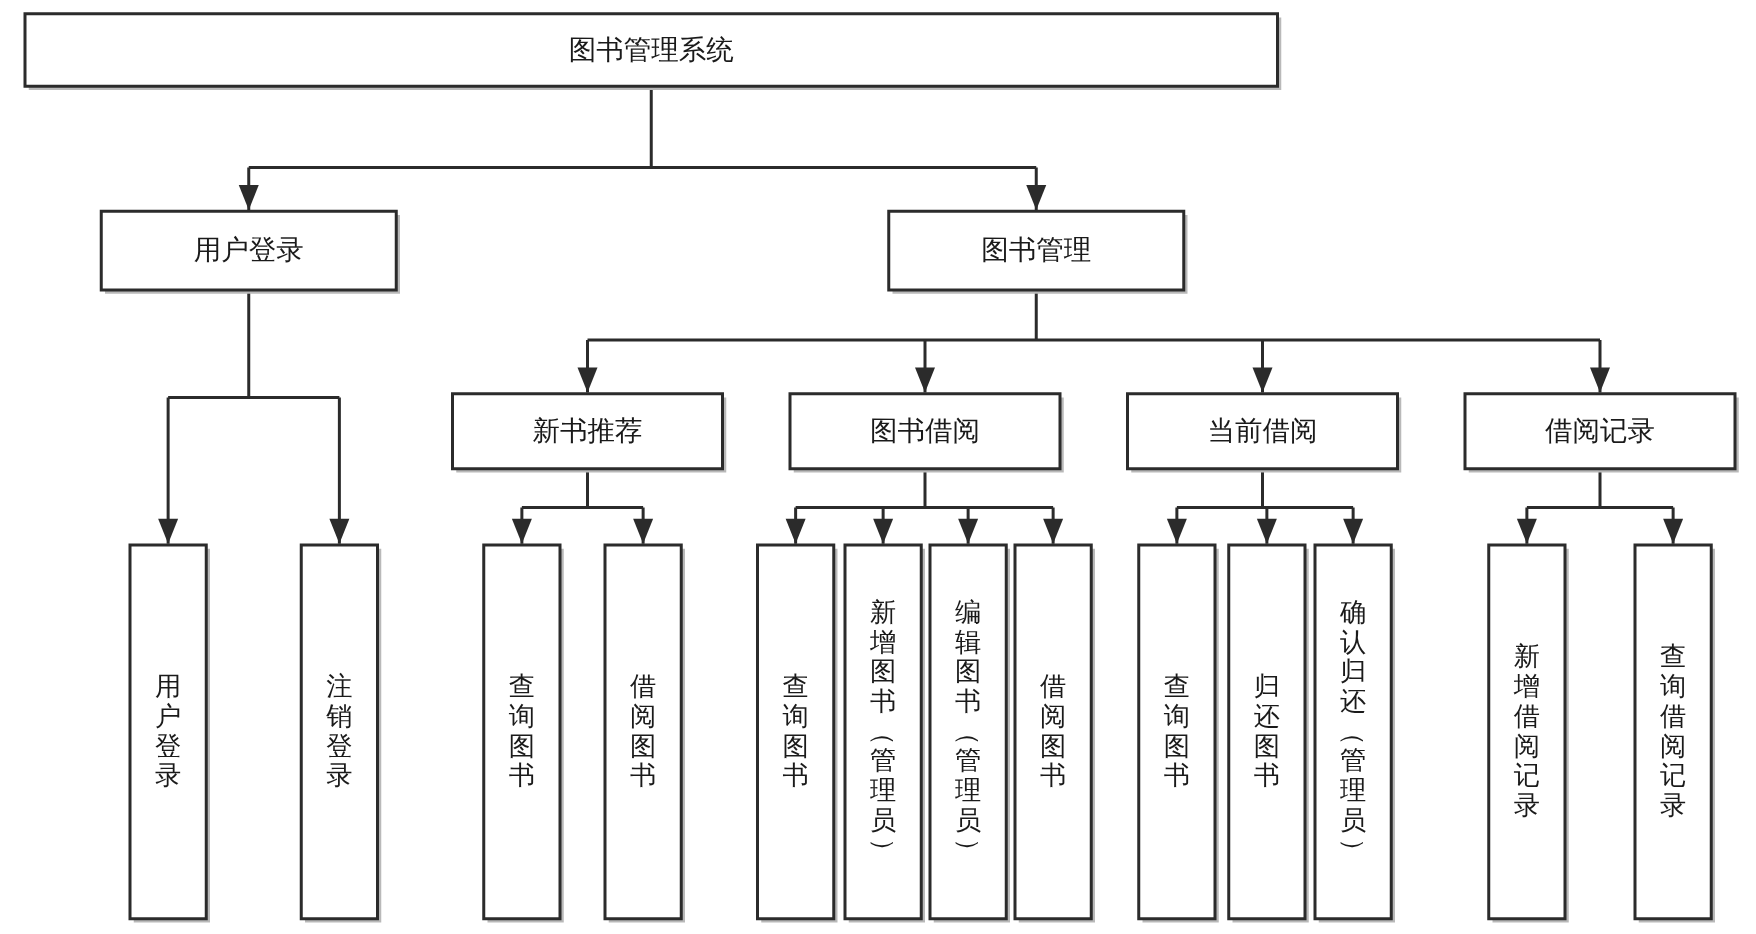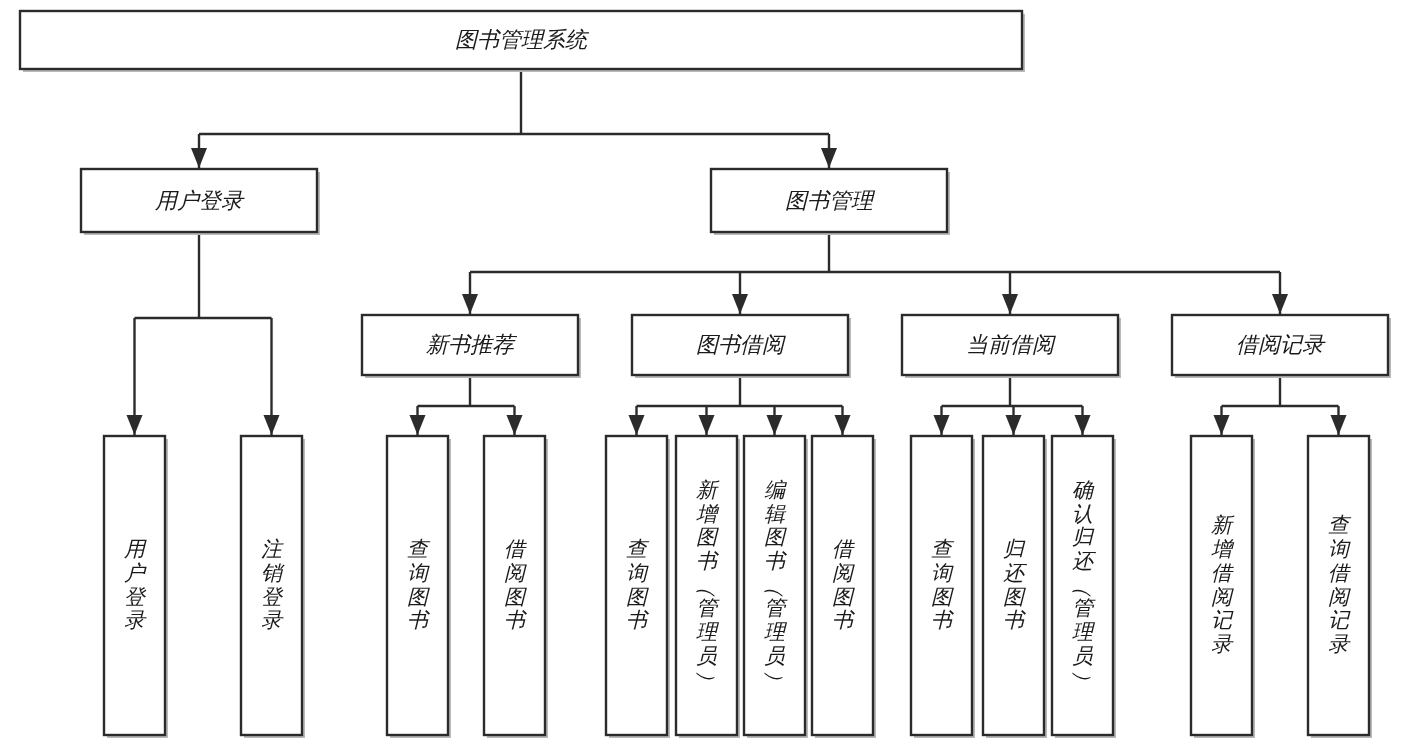--- a/index.html
+++ b/index.html
@@ -11,21 +11,20 @@
     width: 1405px;
     height: 747px;
     overflow: hidden;
     font-family: "DejaVu Sans", "Liberation Sans", sans-serif;
   }
   #diagram-root {
     position: relative;
     width: 1405px;
     height: 545px;
     background: #ffffff;
-    font-style: italic;
   }
   svg.flow {
     position: absolute;
     left: 0;
     top: 0;
     width: 1405px;
     height: 747px;
   }
   .node-box {
     fill: #ffffff;

